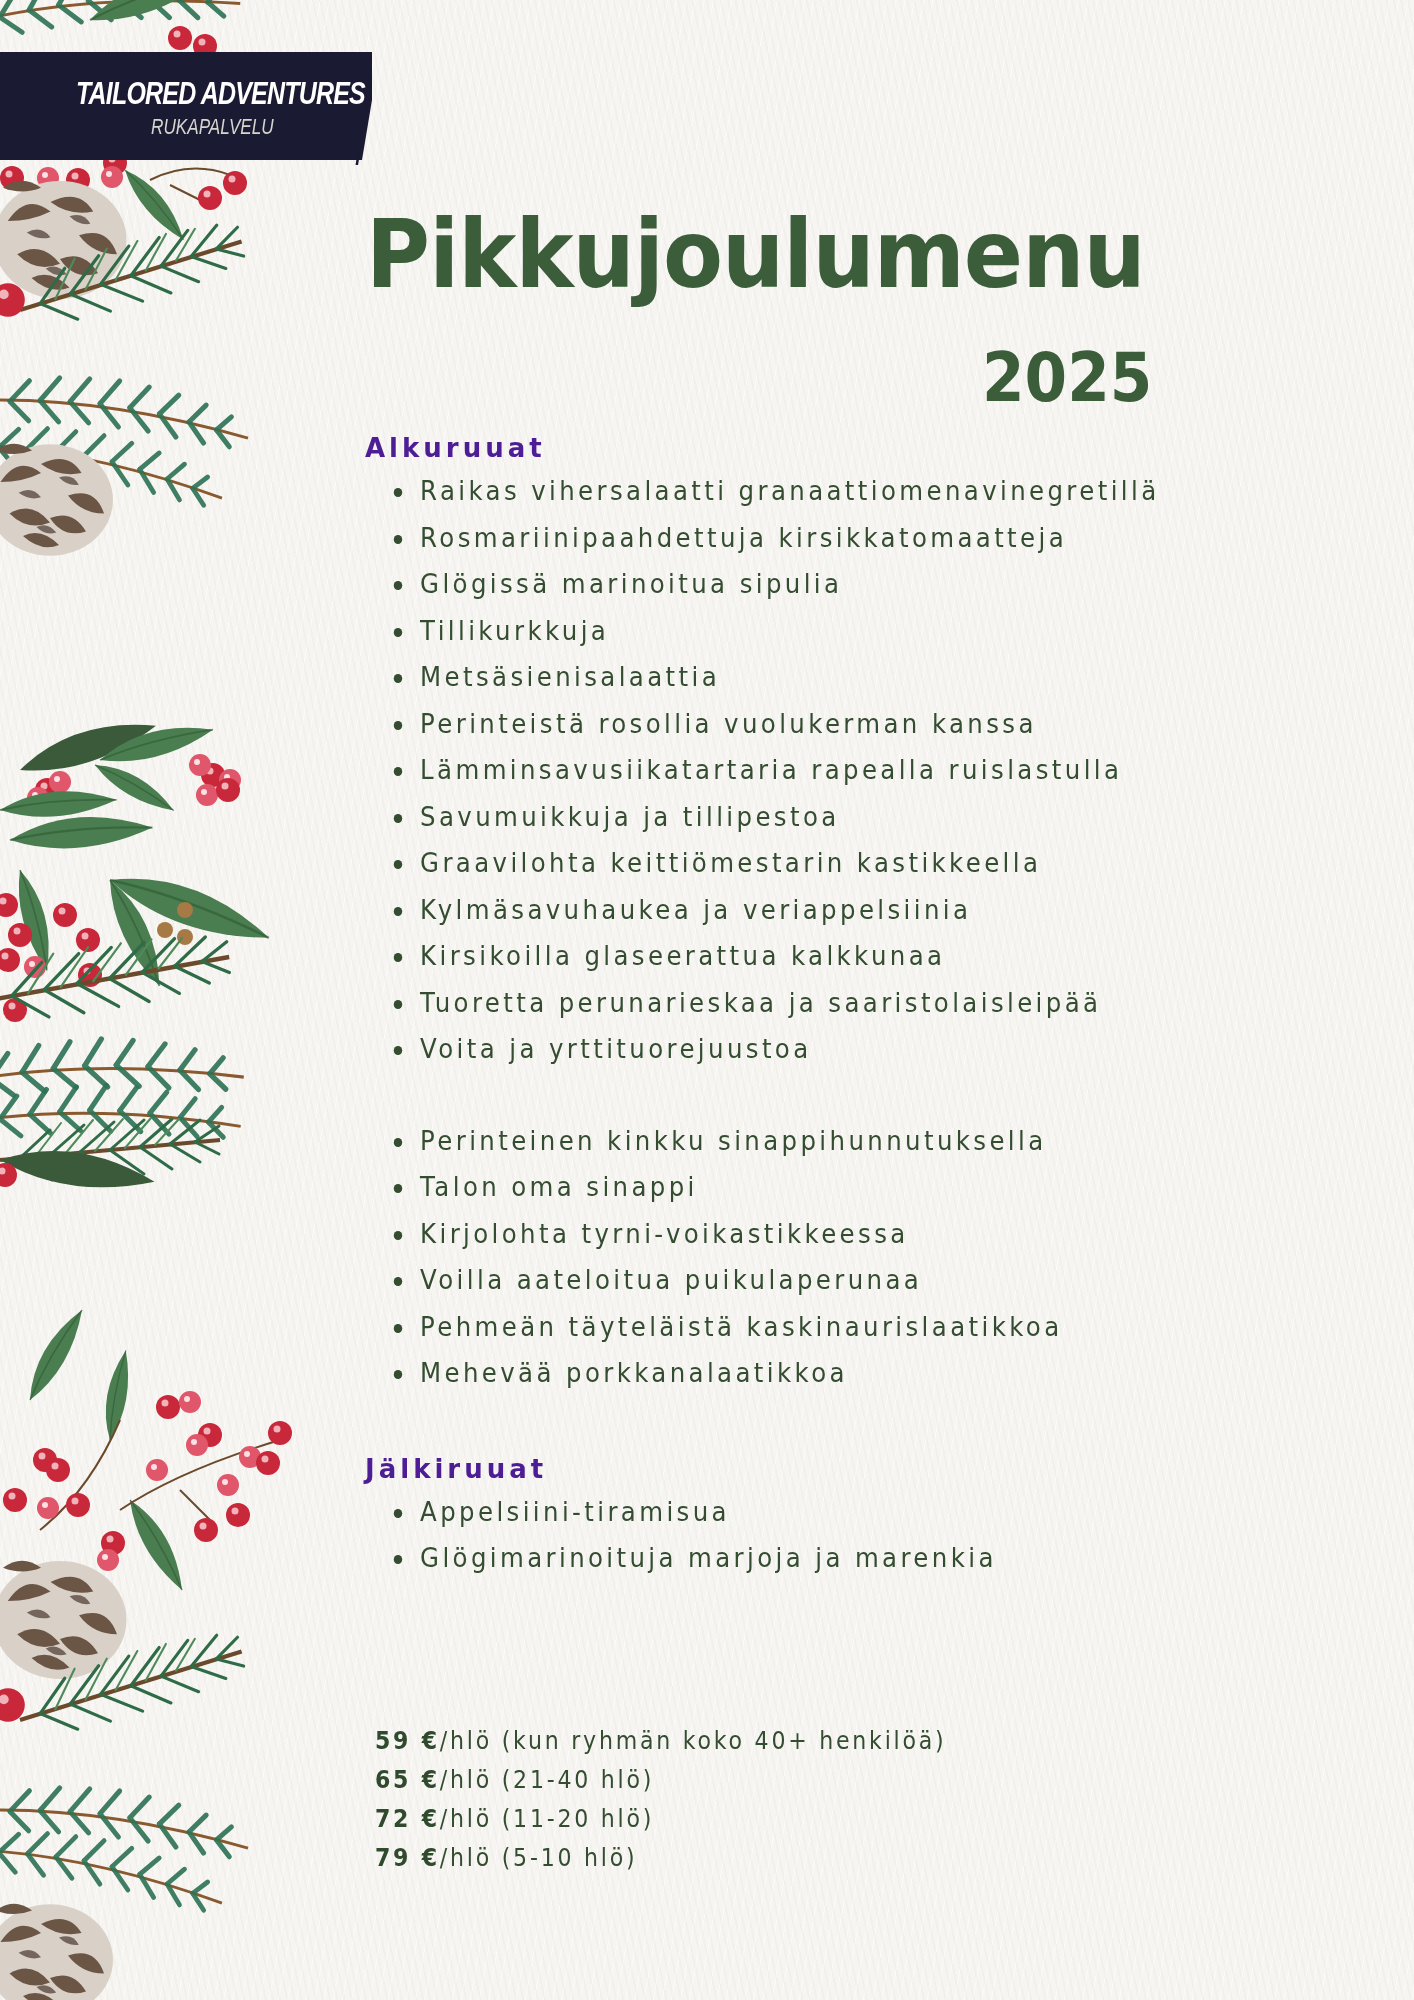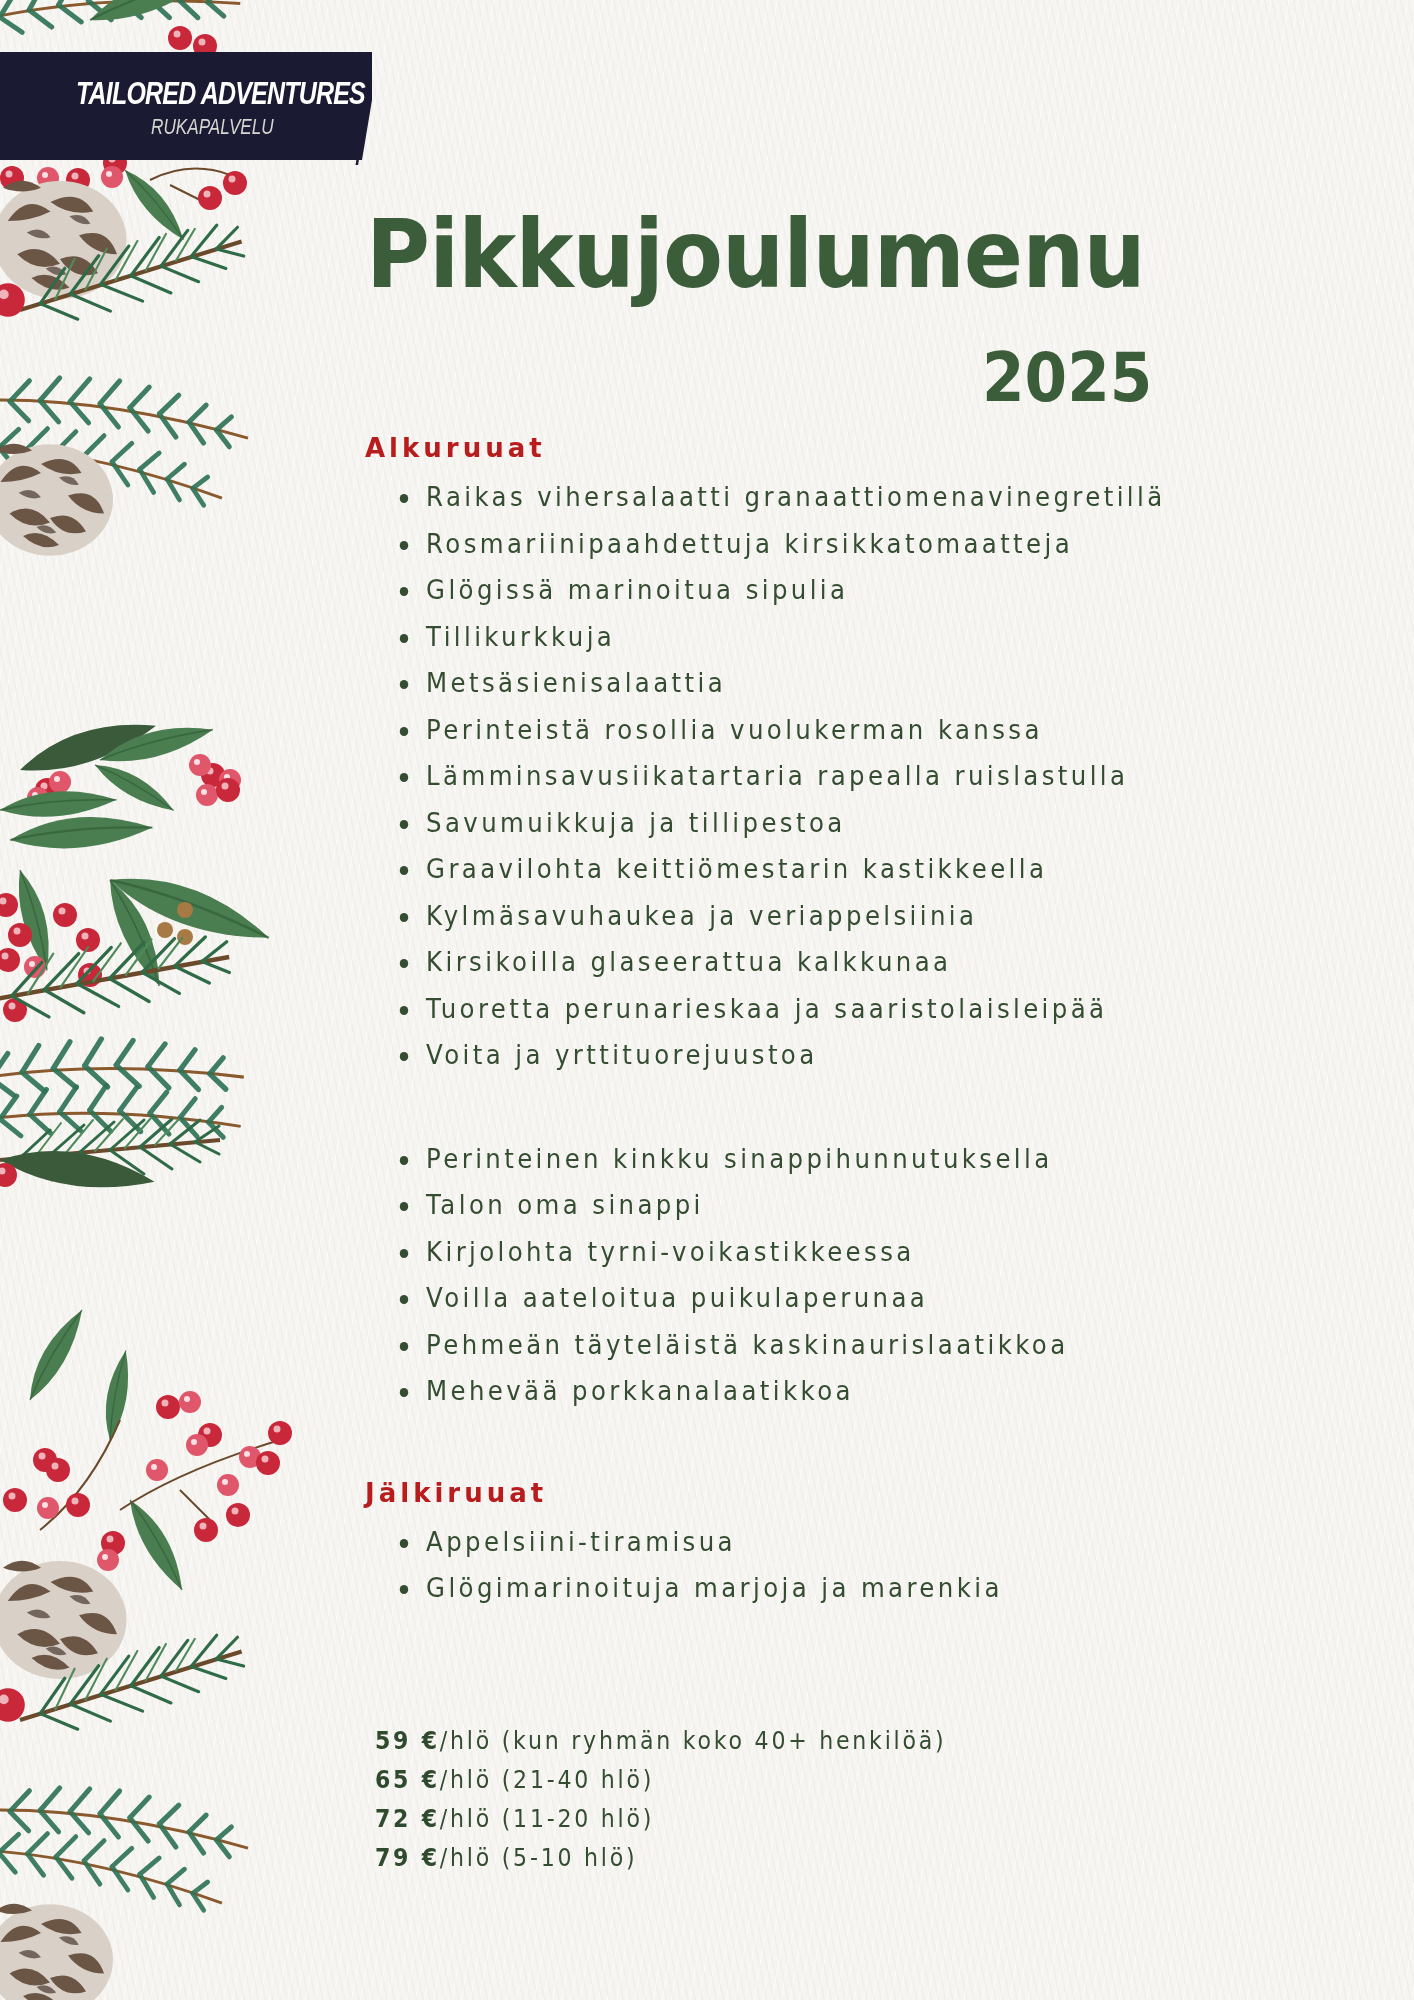--- a/index.html
+++ b/index.html
@@ -41,24 +41,24 @@
   .year {
     position: absolute; left: 982px; top: 344px; margin: 0;
     font-family: "DejaVu Sans", sans-serif; font-weight: bold;
     font-size: 68px; color: #3b5d3a; line-height: 1;
     transform: scaleX(0.9); transform-origin: left top;
   }
   
   .menu { position: absolute; left: 365px; top: 428px; width: 960px; }
   .section-head {
     font-family: "DejaVu Sans", sans-serif; font-weight: bold;
-    font-size: 26px; letter-spacing: 4px; color: #b91c1c;
+    font-size: 26px; letter-spacing: 4px; color: #4c1d95;
     margin: 0; height: 40px; line-height: 40px;
   }
-  ul.items { list-style: none; margin: 6px; padding: 0 0 0 25px; }
+  ul.items { list-style: none; margin: 0; padding: 0 0 0 25px; }
   ul.items li {
     position: relative; padding-left: 32px;
     font-family: "DejaVu Sans", sans-serif;
     font-size: 26px; letter-spacing: 3.6px; line-height: 46.5px; color: #344d31;
     transform: scaleX(0.94); transform-origin: left center;
   }
   ul.items li::before {
     content: ""; position: absolute; left: 4px; top: 20px;
     width: 9px; height: 9px; border-radius: 50%; background: #344d31;
   }

